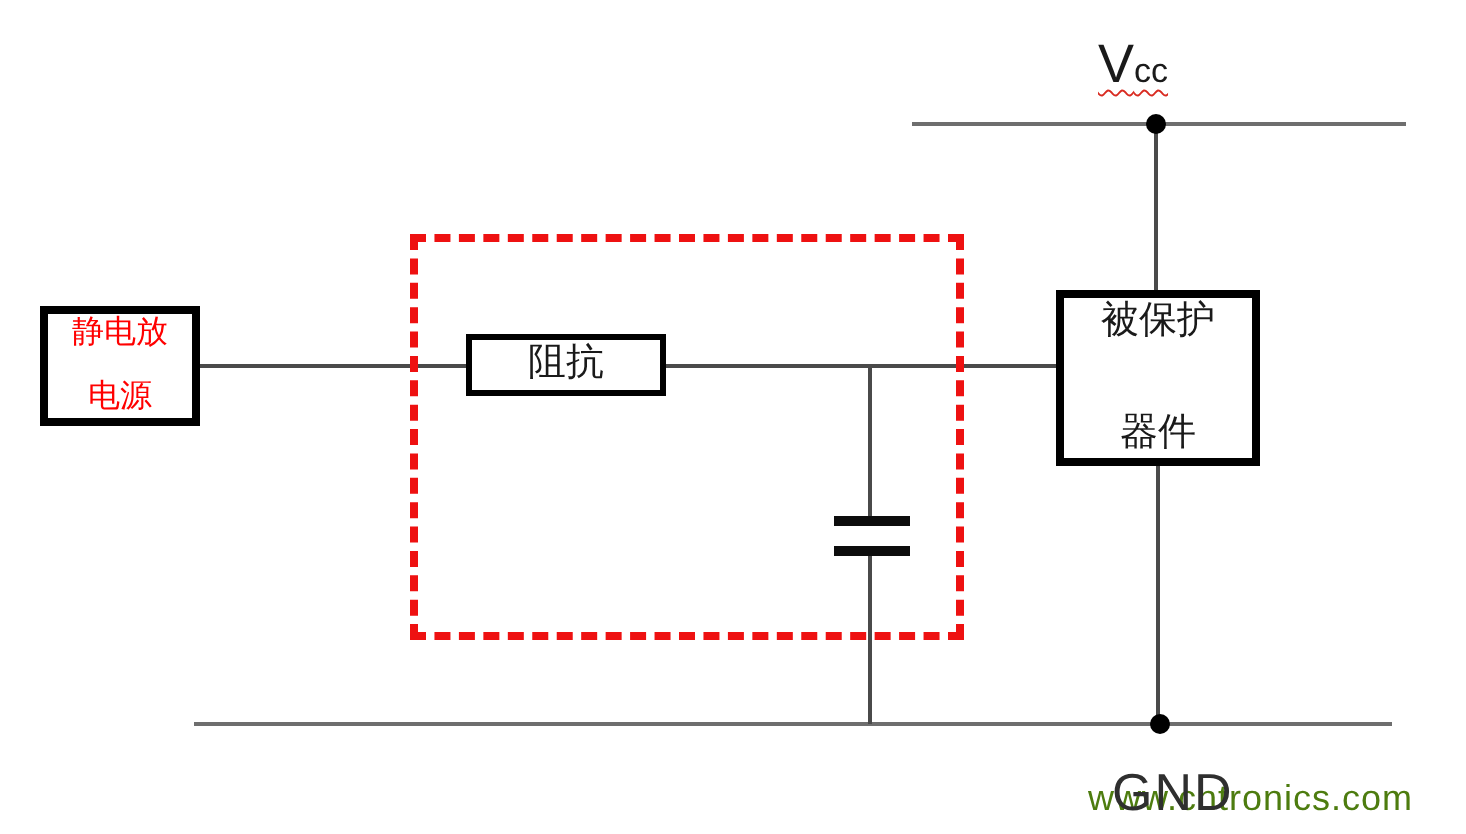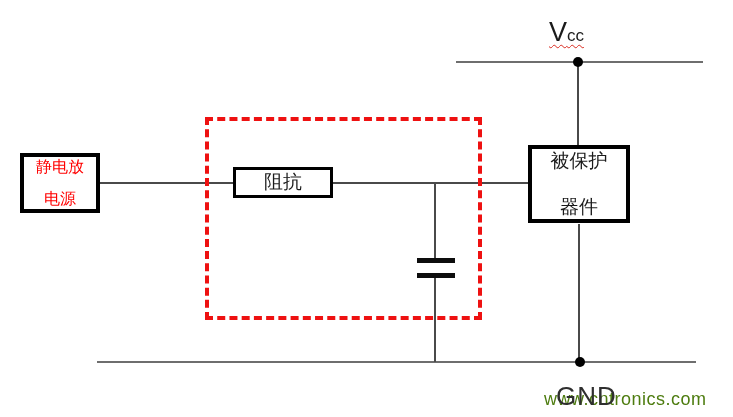--- a/index.html
+++ b/index.html
@@ -29,21 +29,21 @@
   
   .cbox{
     position:absolute;box-sizing:border-box;background:#ffffff;
     border:4px solid #000;display:flex;flex-direction:column;
     align-items:center;justify-content:space-between;text-align:center;
     z-index:3;color:#1a1a1a;
   }
   .cbox .ln{display:block;line-height:1.25;}
   .esd-box{left:20px;top:153px;width:80px;height:60px;font-size:16px;color:#ff0000;font-weight:400;}
   .impedance-box{left:233px;top:167px;width:100px;height:31px;border-width:3px;font-size:19px;}
-  .protected-box{left:528px;top:145px;width:102px;height:78px;font-size:19px;}
+  .protected-box{left:528px;top:145px;width:102px;height:88px;font-size:19px;}
   
   .cap-plate{position:absolute;left:417px;width:38px;height:5px;background:#0d0d0d;z-index:3;}
   .cap-plate.top{top:258px;}
   .cap-plate.bottom{top:273px;}
   
   .vcc-label{
     position:absolute;left:549px;top:19px;z-index:5;color:#1a1a1a;
     text-decoration:underline;
     text-decoration-style:wavy;
     text-decoration-color:#d92b21;

